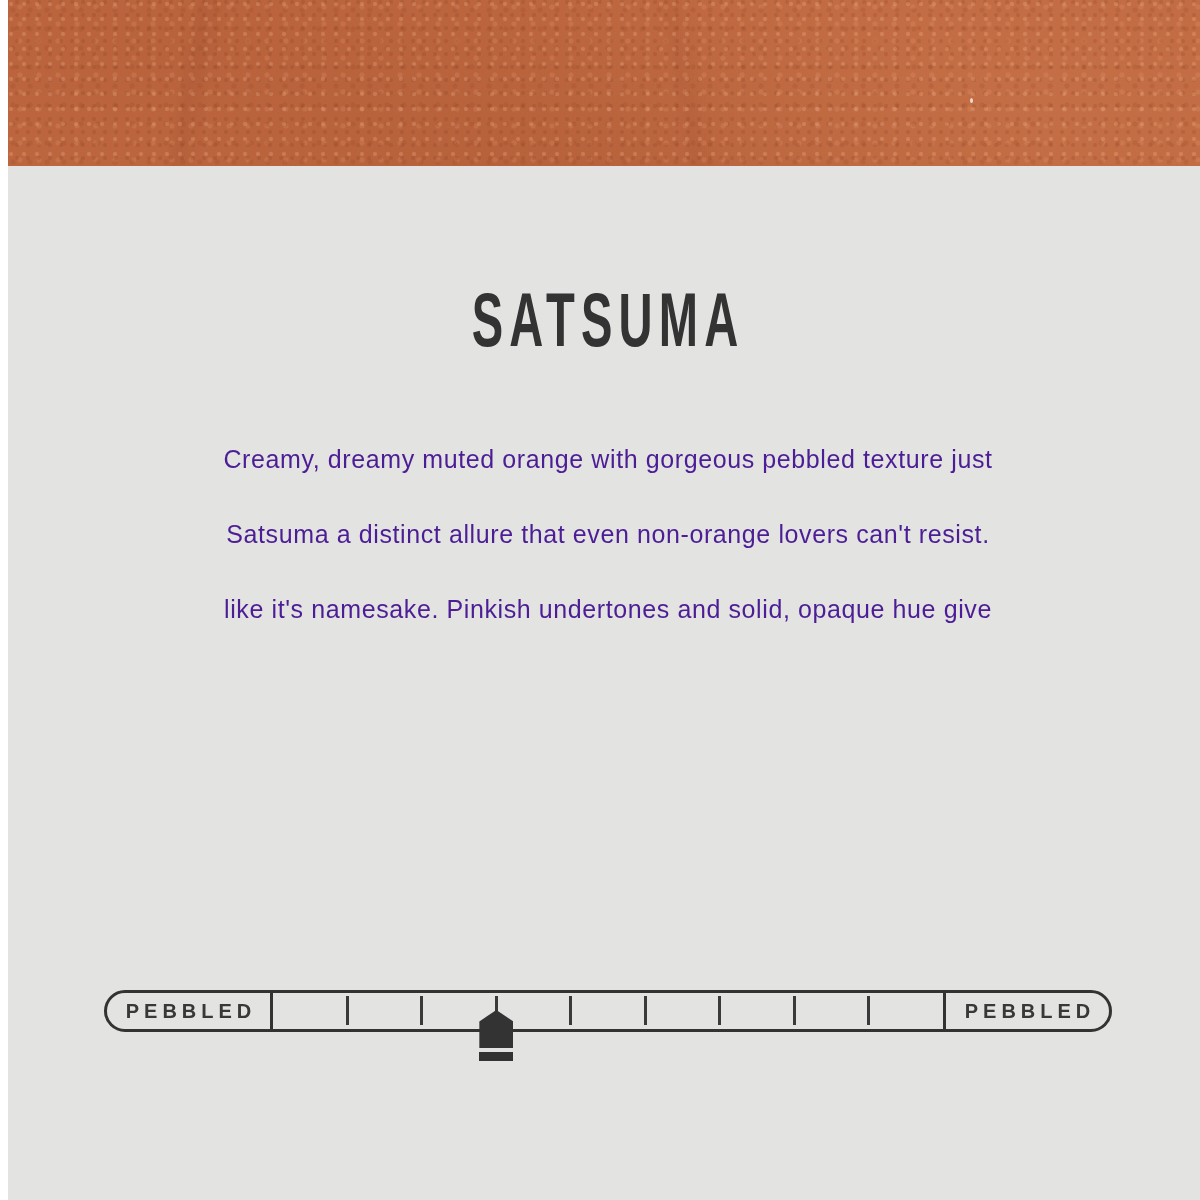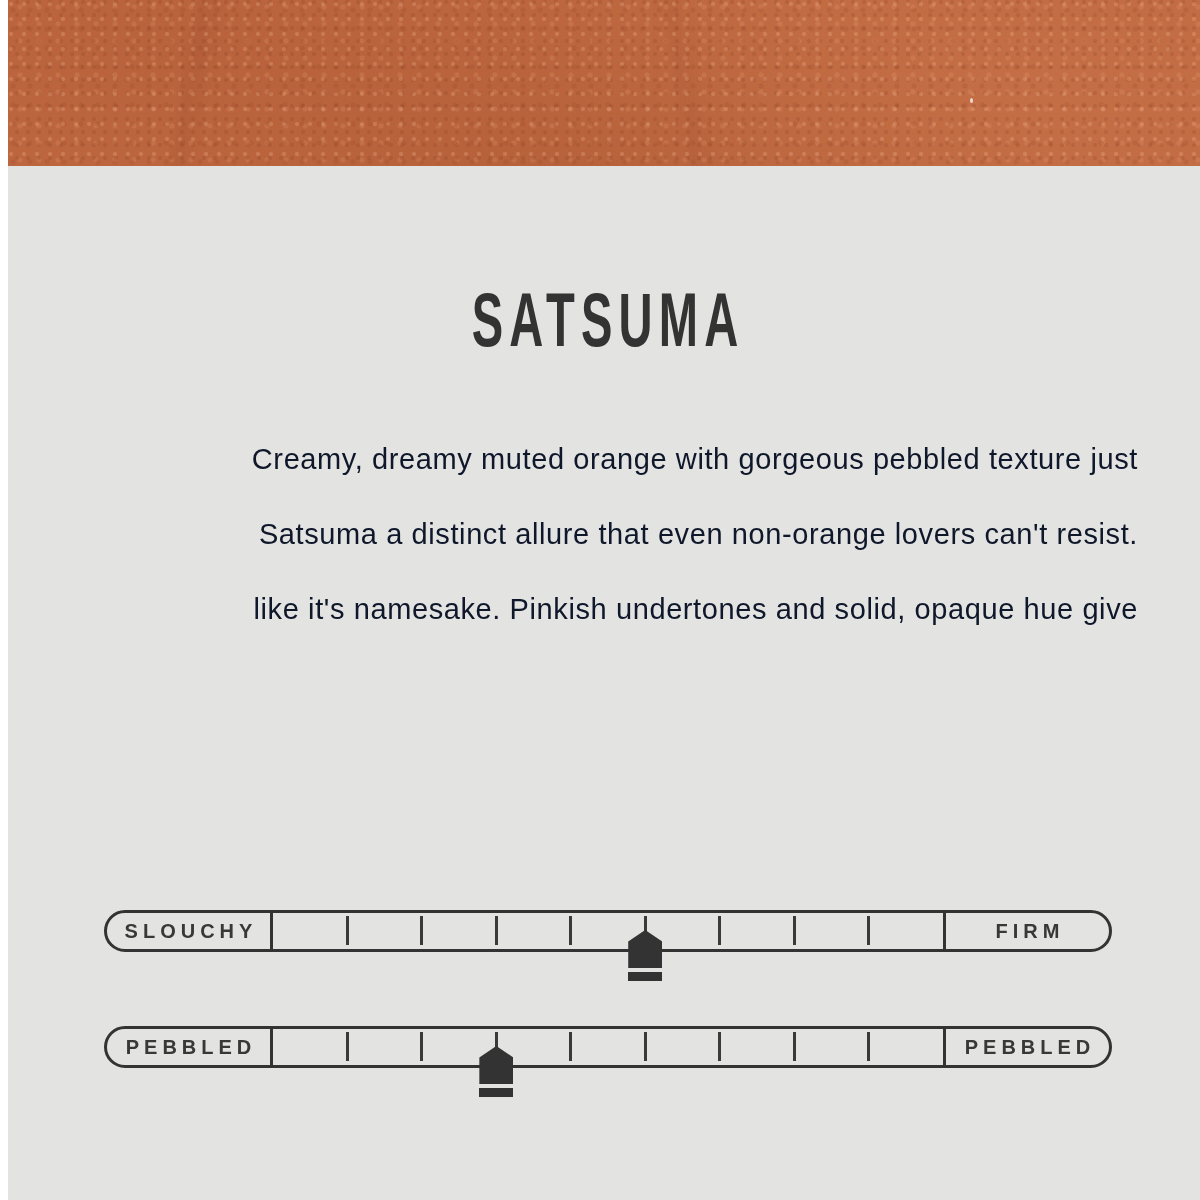--- a/index.html
+++ b/index.html
@@ -61,39 +61,39 @@
     transform-origin: 50% 50%;
     white-space: nowrap;
   }
 
   
   .desc {
     position: absolute;
     top: 422px; left: 50%;
     transform: translateX(-50%);
     width: 1060px;
-    text-align: right;
-    font-size: 29px;
+    text-align: center;
+    font-size: 25px;
     letter-spacing: 0.6px;
-    color: #0f172a;
+    color: #4c1d95;
   }
   .desc-line { line-height: 75px; white-space: nowrap; }
 
   
   .slider {
     position: absolute;
     left: 96px;
     width: 1008px;
     height: 42px;
     border: 3px solid #333333;
     border-radius: 24px;
     box-sizing: border-box;
   }
   .slider-1 { top: 910px; }
-  .slider-2 { top: 1026px; }
+  .slider-2 { top: 990px; }
 
   .cap {
     position: absolute;
     top: 0; bottom: 0;
     width: 163px;
     display: flex;
     align-items: center;
     justify-content: center;
   }
   .cap-left  { left: 0;  border-right: 3px solid #333333; }
@@ -150,42 +150,20 @@
   <div class="title-wrap">
     <span class="title">SATSUMA</span>
   </div>
 
   <div class="desc">
     <div class="desc-line">Creamy, dreamy muted orange with gorgeous pebbled texture just</div>
     <div class="desc-line">Satsuma a distinct allure that even non-orange lovers can't resist.</div>
     <div class="desc-line">like it's namesake. Pinkish undertones and solid, opaque hue give</div>
   </div>
 
-  <div class="slider slider-1">
-    <div class="cap cap-left">
-      <span class="cap-label">SLOUCHY</span>
-    </div>
-    <div class="mid">
-        <div class="tick" style="left: calc(11.1111% - 1.5px);"></div>
-        <div class="tick" style="left: calc(22.2222% - 1.5px);"></div>
-        <div class="tick" style="left: calc(33.3333% - 1.5px);"></div>
-        <div class="tick" style="left: calc(44.4444% - 1.5px);"></div>
-        <div class="tick" style="left: calc(55.5556% - 1.5px);"></div>
-        <div class="tick" style="left: calc(66.6667% - 1.5px);"></div>
-        <div class="tick" style="left: calc(77.7778% - 1.5px);"></div>
-        <div class="tick" style="left: calc(88.8889% - 1.5px);"></div>
-        <div class="marker" style="left: calc(55.5556% - 17px);">
-          <div class="m-head"></div>
-          <div class="m-bar"></div>
-        </div>
-      </div>
-    <div class="cap cap-right">
-      <span class="cap-label">FIRM</span>
-    </div>
-  </div>
 
   <div class="slider slider-2">
     <div class="cap cap-left">
       <span class="cap-label">PEBBLED</span>
     </div>
     <div class="mid">
         <div class="tick" style="left: calc(11.1111% - 1.5px);"></div>
         <div class="tick" style="left: calc(22.2222% - 1.5px);"></div>
         <div class="tick" style="left: calc(33.3333% - 1.5px);"></div>
         <div class="tick" style="left: calc(44.4444% - 1.5px);"></div>

